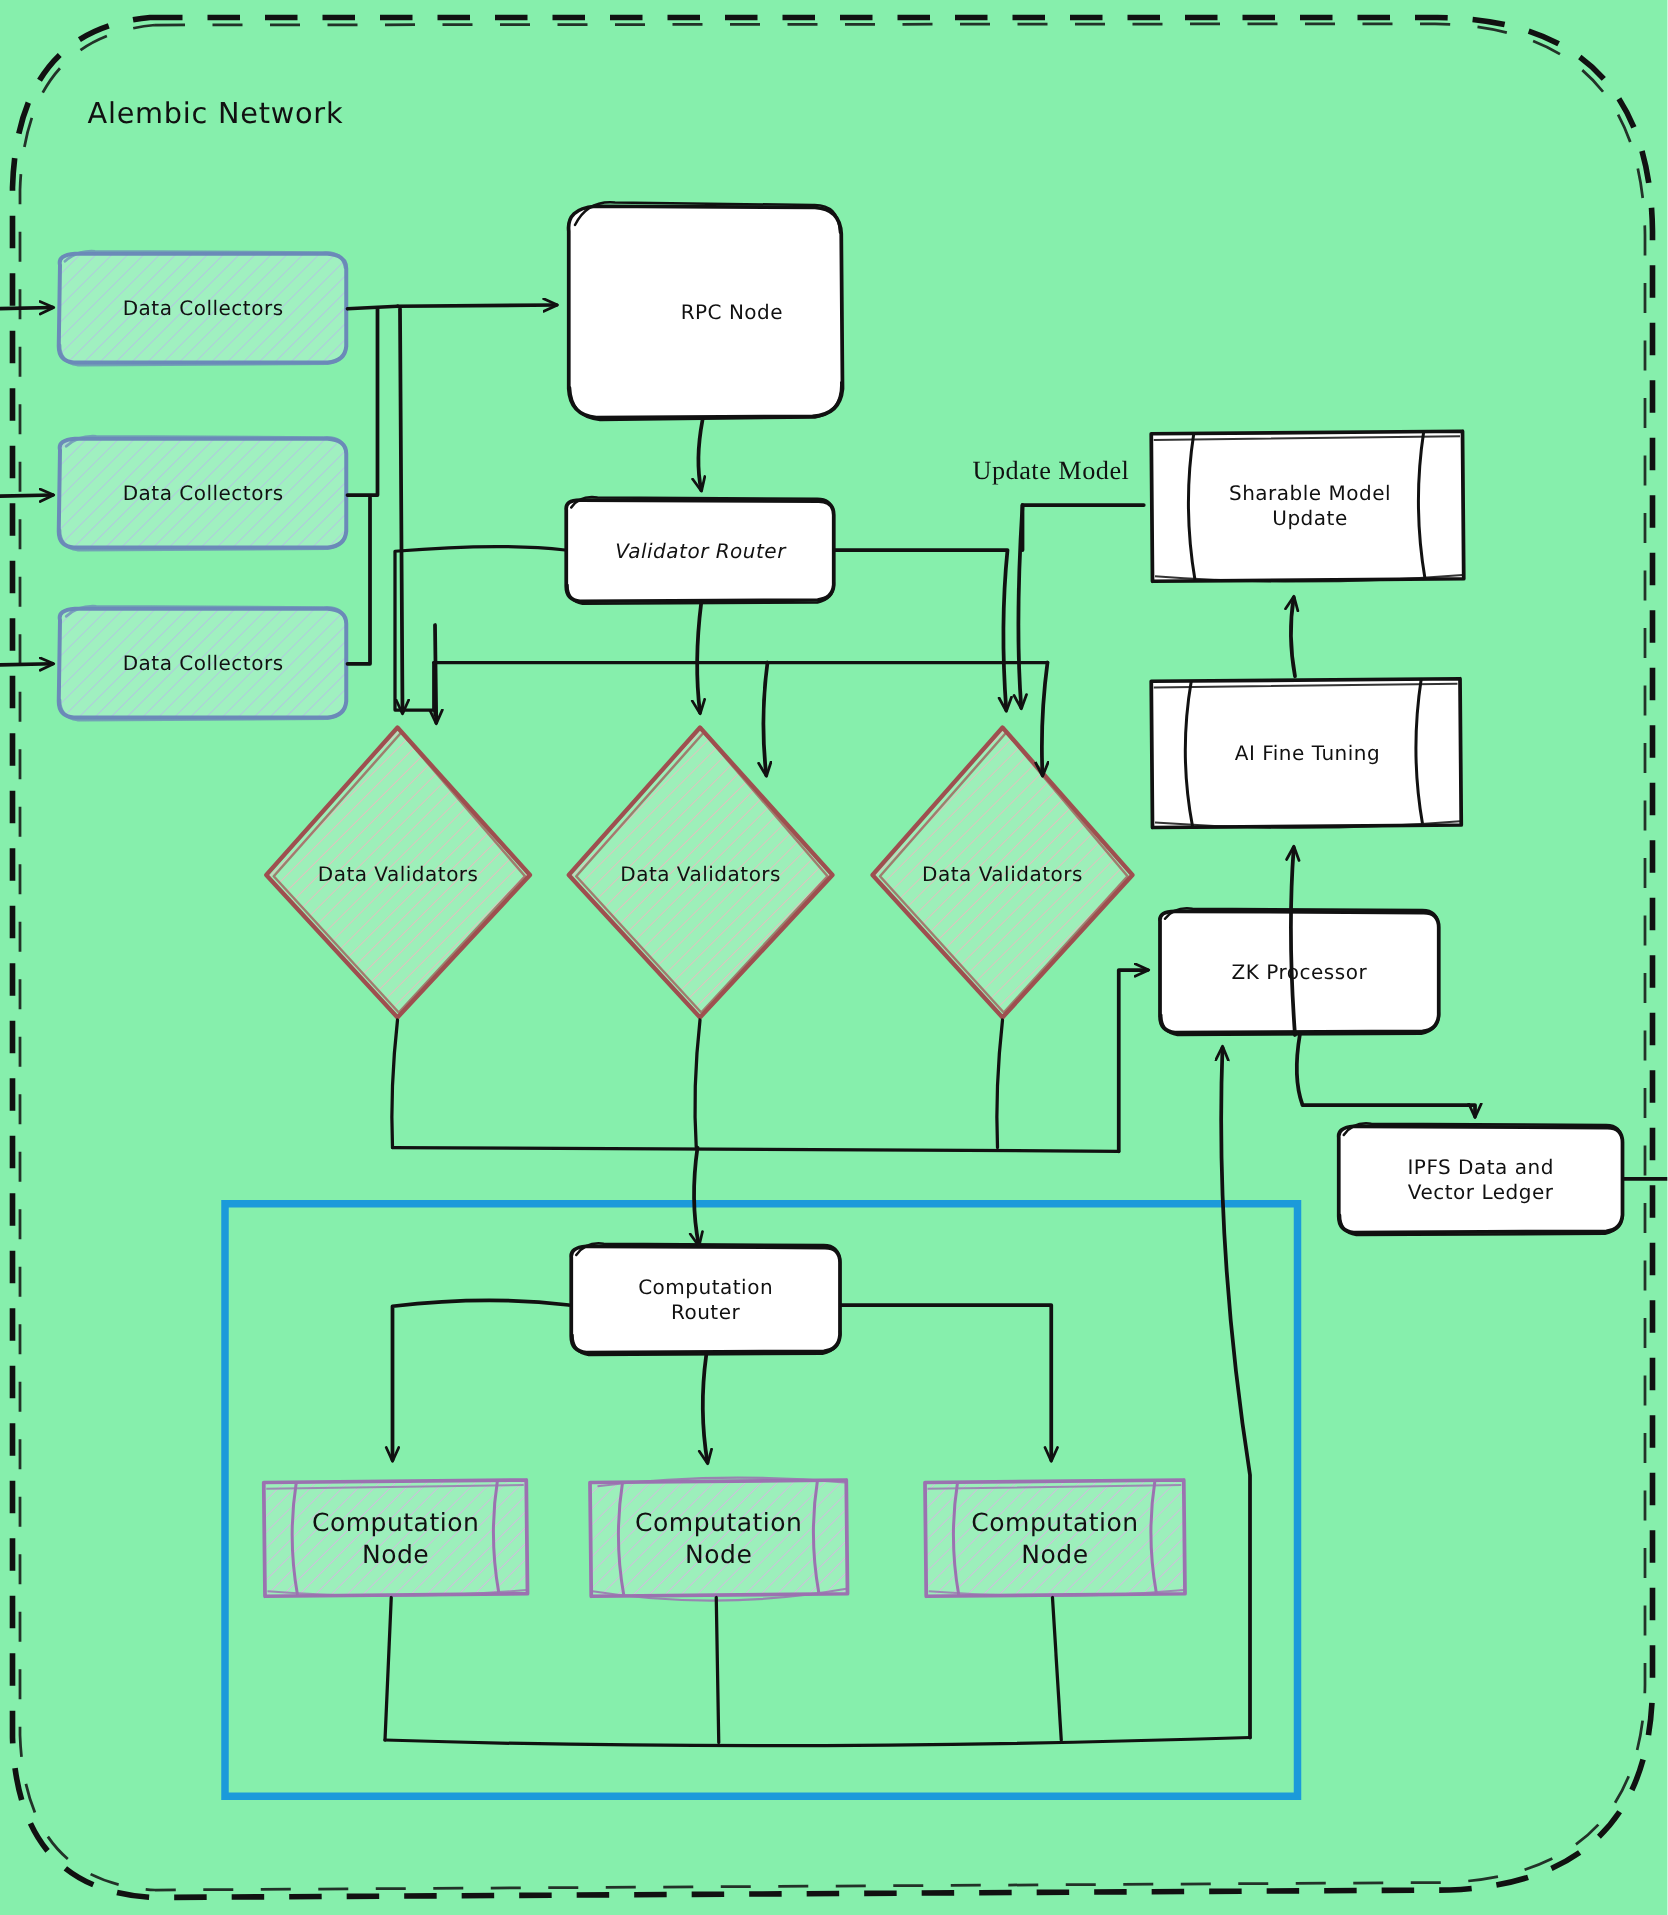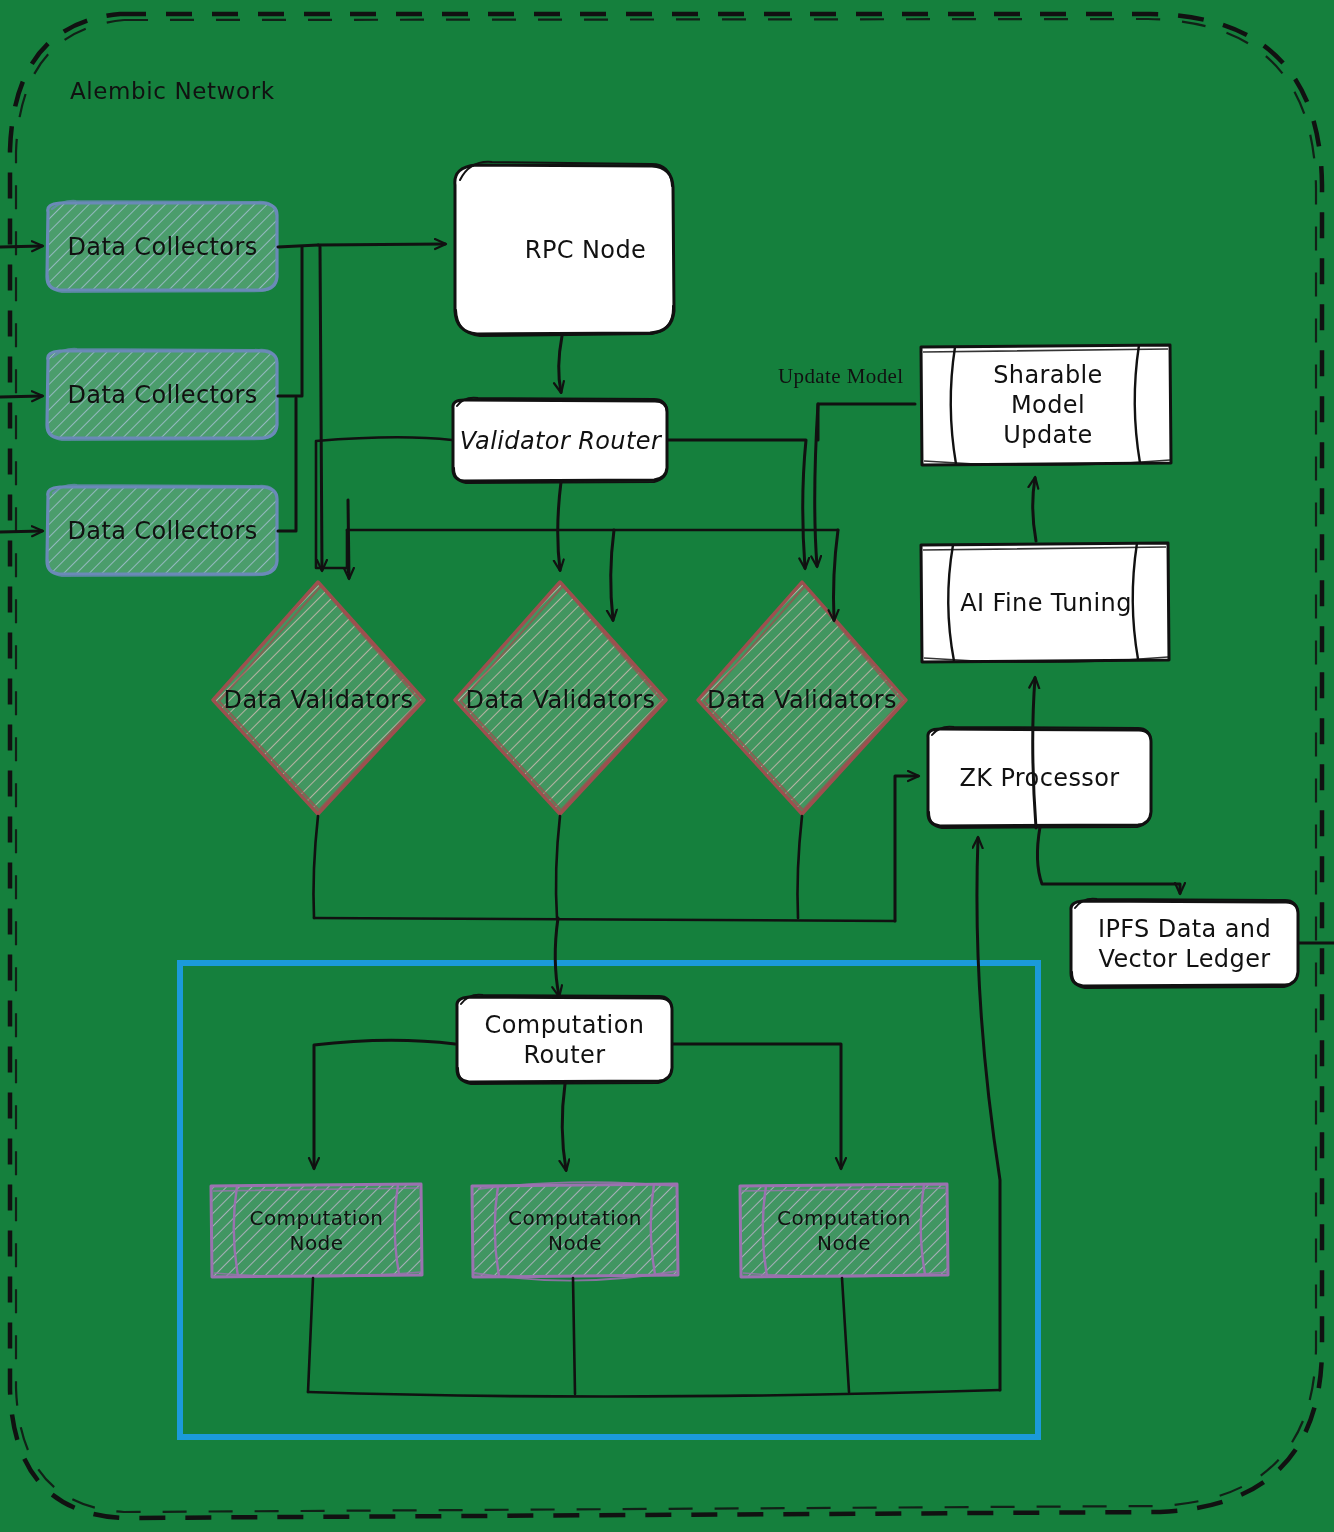--- a/index.html
+++ b/index.html
@@ -7,37 +7,37 @@
     padding: 0;
     background: #ffffff;
   }
   body {
     font-family: "DejaVu Sans", sans-serif;
   }
   #stage {
     position: relative;
     width: 1334px;
     height: 1532px;
-    background: #15803d;
+    background: #86efac;
     overflow: hidden;
   }
   #canvas {
     position: absolute;
     top: 0; left: 0;
     width: 1334px;
     height: 1532px;
   }
   .node-label {
     position: absolute;
     display: flex;
     align-items: center;
     justify-content: center;
     text-align: center;
     font-family: "DejaVu Sans", sans-serif;
-    font-size: 24px;
+    font-size: 16px;
     color: #111111;
     line-height: 1.25;
     letter-spacing: 0.4px;
     pointer-events: none;
     white-space: pre-line;
   }
   .edge-label {
     position: absolute;
     font-family: Liberation Serif, serif;
     font-size: 21px;

